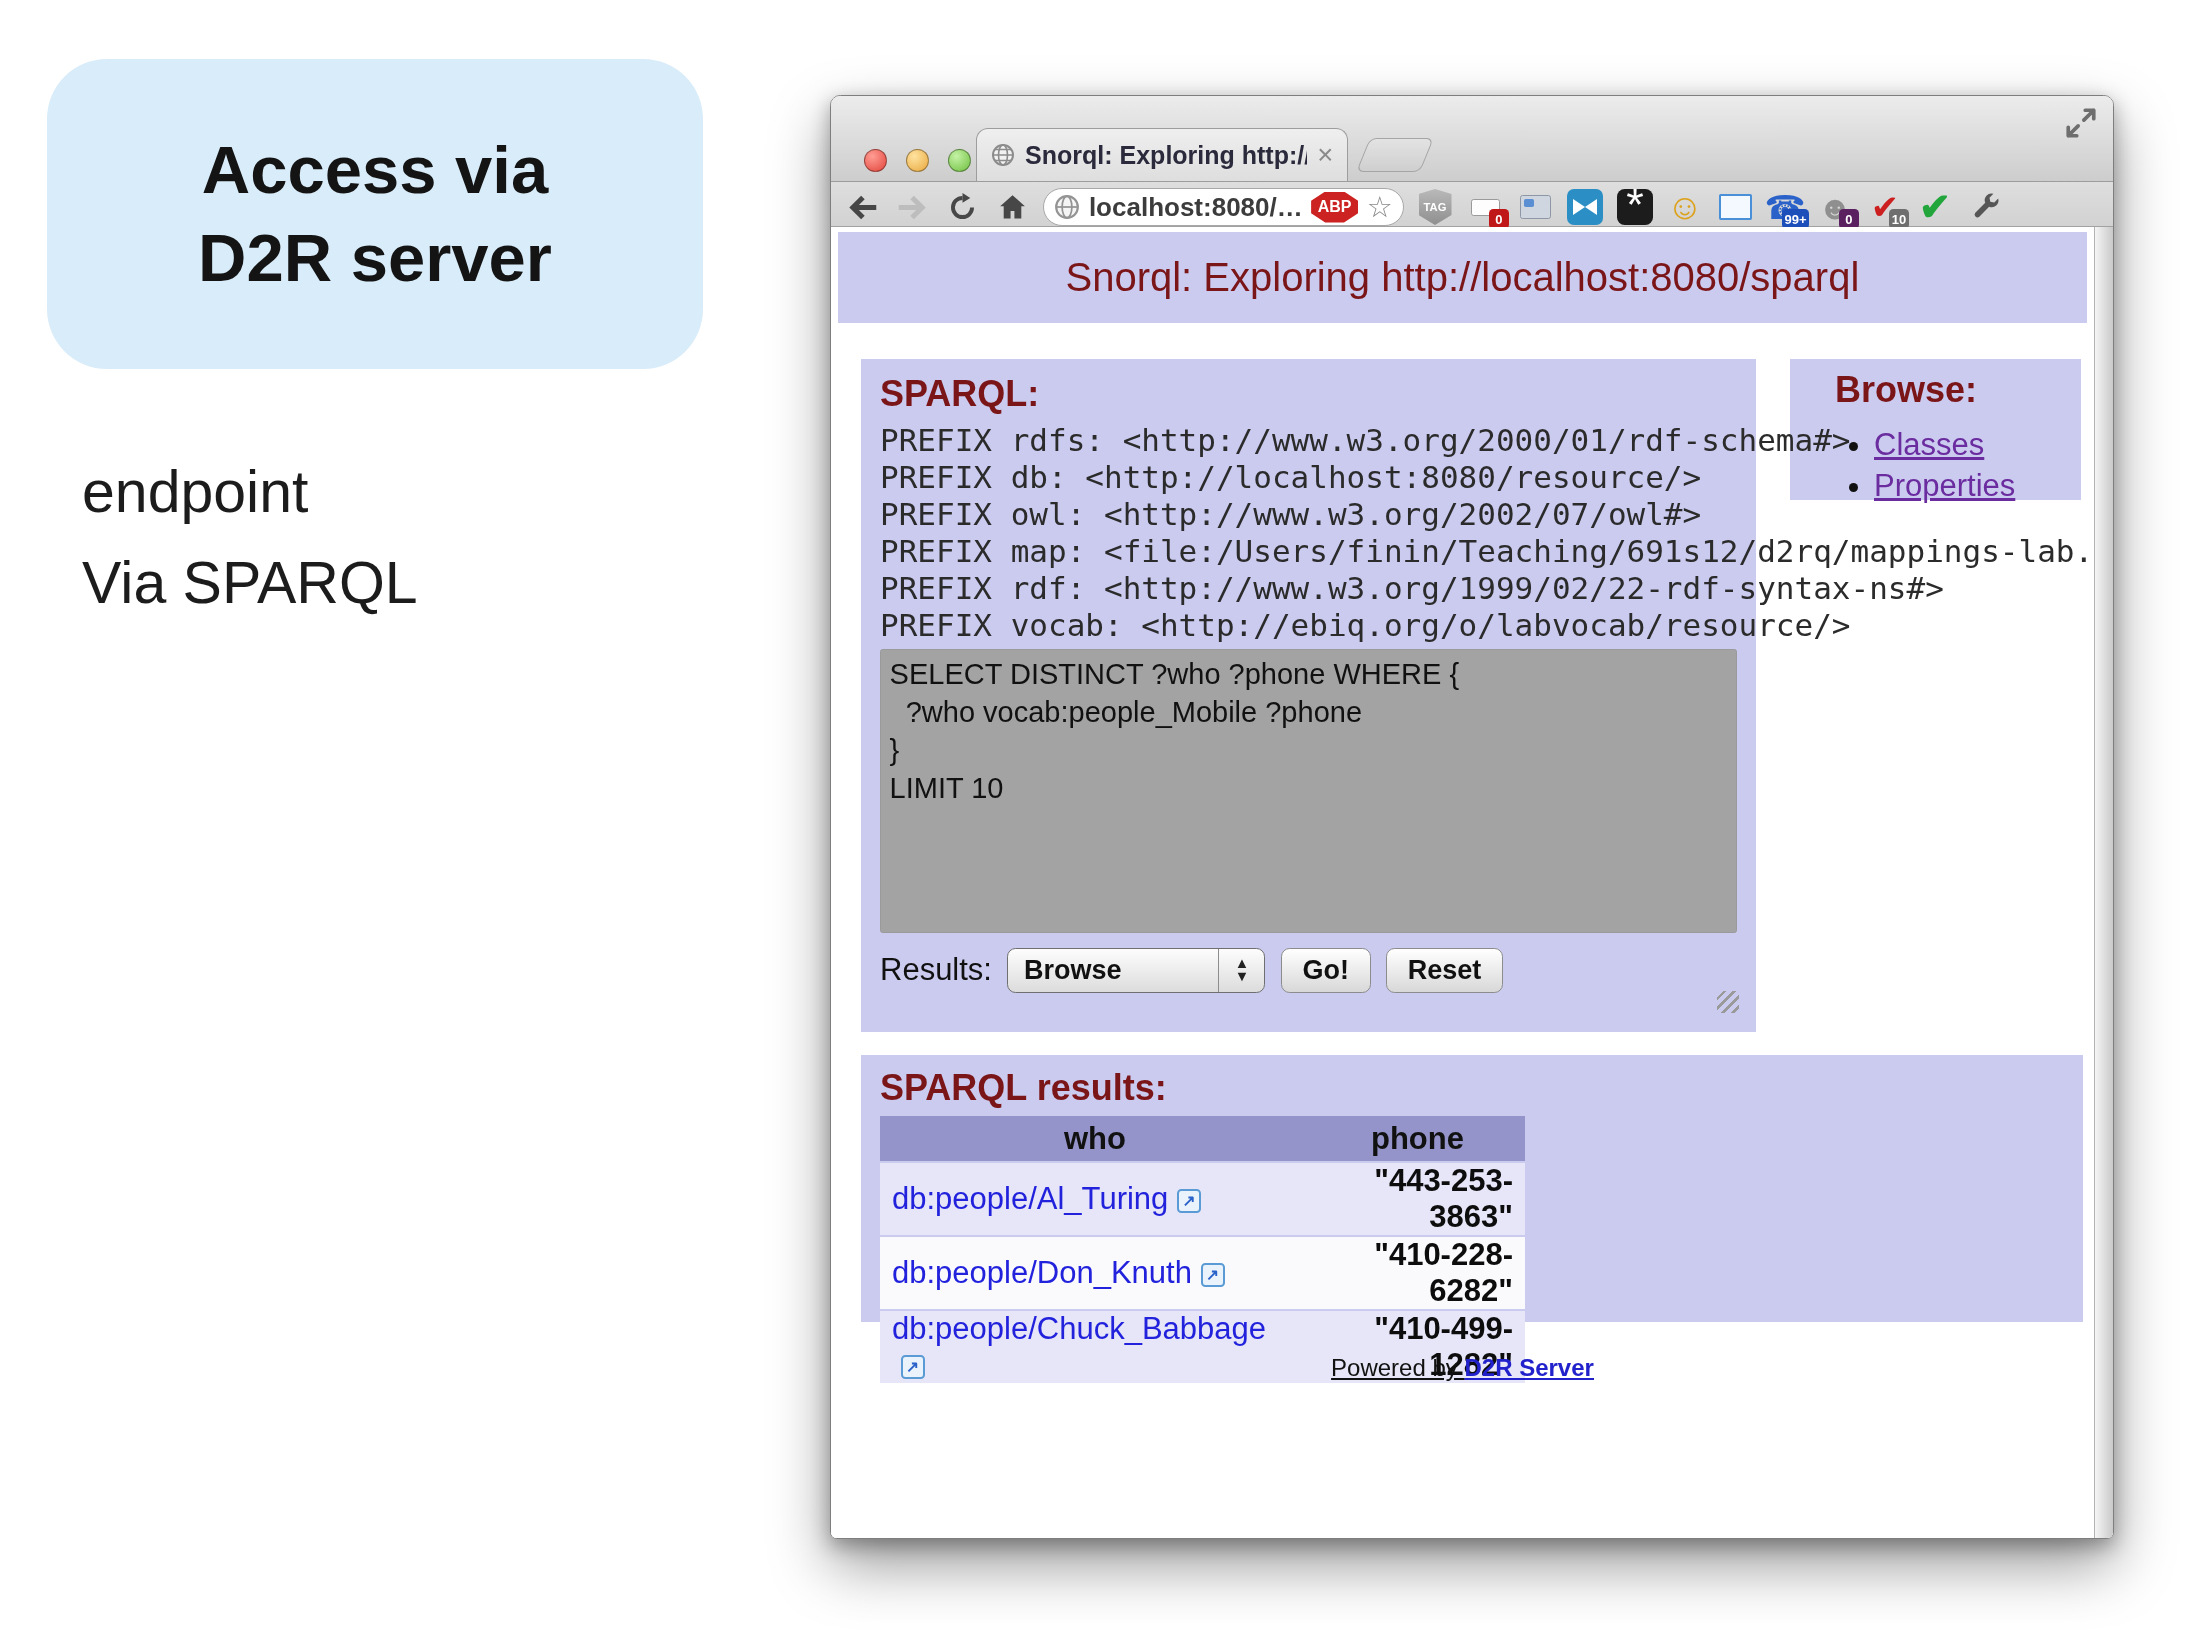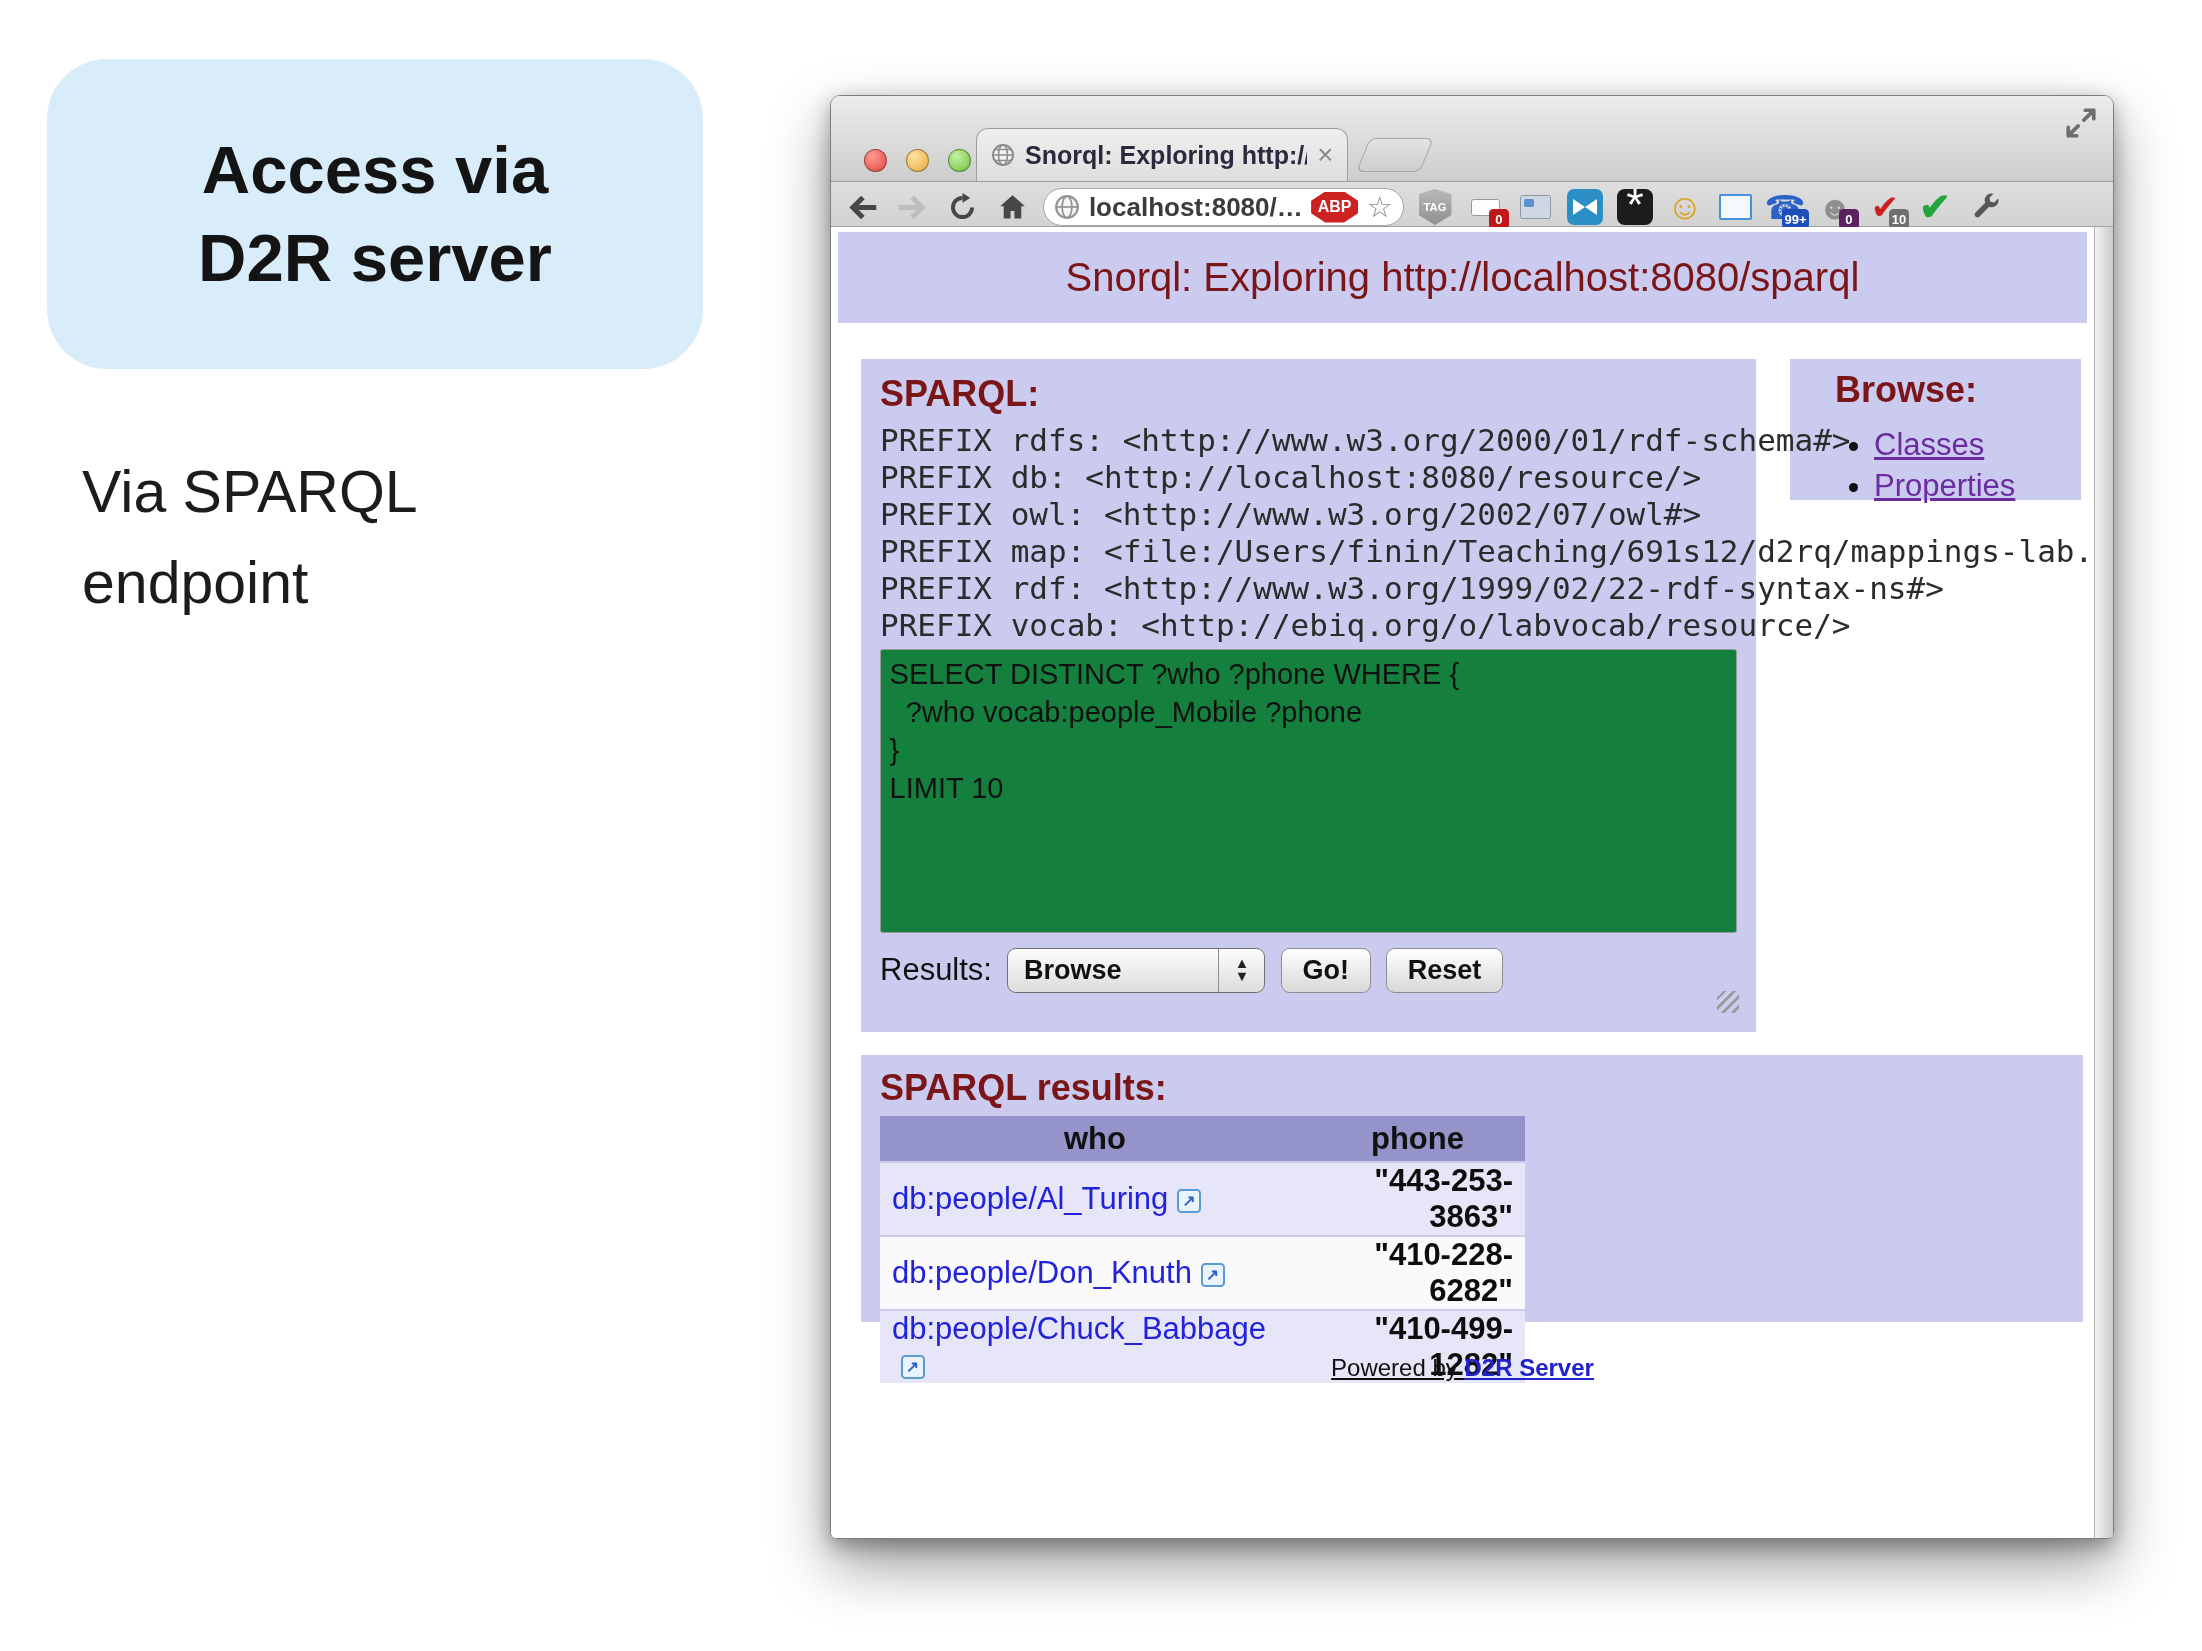--- a/index.html
+++ b/index.html
@@ -85,21 +85,21 @@
     background:linear-gradient(to right,#f5f5f5,#c9c9c9);border-left:0.9px solid #b2b2b2;}
   .page-header{position:absolute;left:6.9px;top:5.2px;width:1249px;height:91px;background:var(--lavender);
     display:flex;align-items:center;justify-content:center;}
   .page-header span{font-size:40px;color:var(--maroon);font-weight:500;}
   .panel{position:absolute;background:var(--lavender);}
   .sparql-panel{left:30px;top:132px;width:895px;height:673px;padding:13.8px 19px;}
   .panel-heading{font-size:36px;color:var(--maroon);font-weight:700;}
   .prefix-block{margin-top:6.9px;position:relative;z-index:5;}
   .prefix-line{font-family:"DejaVu Sans Mono","Liberation Mono",monospace;font-size:31px;
     line-height:37px;color:#2b2b2b;white-space:nowrap;}
-  .query-box{display:block;margin-top:5.2px;width:857px;height:284px;background:#15803d;
+  .query-box{display:block;margin-top:5.2px;width:857px;height:284px;background:#a3a3a3;
     border:1.7px solid #9a9a9a;border-radius:2.6px;resize:none;overflow:hidden;
     font-family:"Liberation Sans",sans-serif;font-size:29px;line-height:38px;color:#111;
     padding:5.2px 8.6px;outline:none;position:relative;}
   .grip{position:absolute;left:860px;top:583px;width:22.4px;height:22.4px;z-index:6;
     background:repeating-linear-gradient(135deg,transparent 0 4.3px,#9a9a9a 4.3px 6.9px);}
   .results-row{display:flex;align-items:center;margin-top:15px;gap:15.5px;}
   .results-label{font-size:31px;color:#111;}
   .mac-select{width:258px;height:45px;border:1.7px solid #6f6f6f;border-radius:8.6px;
     background:linear-gradient(#fdfdfd,#dcdcdc);display:flex;align-items:center;}
   .mac-select .val{flex:1;font-size:27px;font-weight:bold;color:#111;padding-left:15.5px;}
@@ -135,22 +135,22 @@
 
 <div class="stage">
 
   <div class="callout">
     <div class="t">
       <div>Access via</div>
       <div>D2R server</div>
     </div>
   </div>
   <div class="slide-sub">
+    <div>endpoint</div>
     <div>Via SPARQL</div>
-    <div>endpoint</div>
   </div>
 
   <div class="browser">
 
     <div class="titlebar">
       <div class="lights">
         <div class="light red"></div>
         <div class="light yellow"></div>
         <div class="light green"></div>
       </div>

